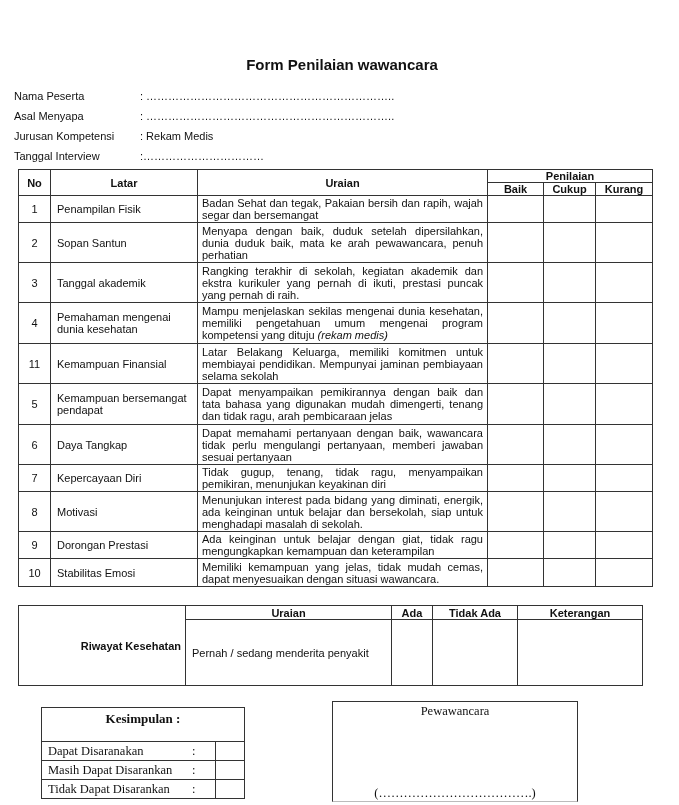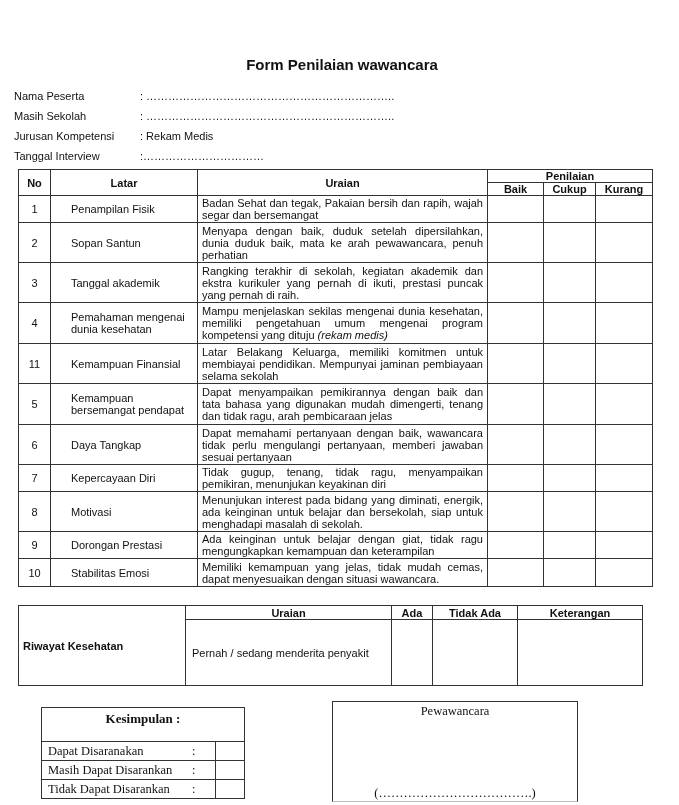--- a/index.html
+++ b/index.html
@@ -10,27 +10,27 @@
   .info { position:absolute; left:14px; font-size:11px; }
   .info .lbl { position:absolute; left:0; white-space:nowrap; }
   .info .val { position:absolute; left:126px; white-space:nowrap; }
 
   table { border-collapse:collapse; position:absolute; table-layout:fixed; }
   td, th { border:1px solid #333; padding:0 4px; font-size:11px; line-height:12px;
            vertical-align:middle; overflow:hidden; }
   #main { left:18px; top:169px; width:634px; border:1.5px solid #222; }
   #main th { font-weight:bold; text-align:center; }
   #main td.no { text-align:center; padding:0; }
-  #main td.asp { padding-left:20px; }
+  #main td.asp { padding-left:6px; }
   #main td.ura { text-align:justify; padding:0 4px; }
   #main td.ura span.it { font-style:italic; }
 
   #health { left:18px; top:605px; width:624px; border:1.5px solid #222; }
   #health th { font-weight:bold; text-align:center; font-size:11px; height:13px; }
-  #health td.lead { font-weight:bold; text-align:left; }
+  #health td.lead { font-weight:bold; text-align:right; }
   #health td.desc { padding-left:6px; }
 
   .kes { position:absolute; left:41px; top:707px; width:202px; height:90px;
          border:1.2px solid #333; font-family:"Liberation Serif", serif; }
   .kes .head { height:32px; border-bottom:1.2px solid #333; text-align:center;
                font-weight:bold; font-size:13px; line-height:20px; padding-top:1px; }
   .kes .row { position:relative; height:18px; border-bottom:1px solid #333;
               font-size:12.5px; line-height:18px; padding-left:6px; }
   .kes .row:last-child { border-bottom:none; }
   .kes .row .cell { position:absolute; right:0; top:0; width:28px; height:100%;
@@ -46,21 +46,21 @@
 </head>
 <body>
 
 <div class="title">Form Penilaian wawancara</div>
 
 <div class="info" style="top:90px">
   <span class="lbl">Nama Peserta</span>
   <span class="val">: …………………………………………………………..</span>
 </div>
 <div class="info" style="top:110px">
-  <span class="lbl">Masih Sekolah</span>
+  <span class="lbl">Asal Menyapa</span>
   <span class="val">: …………………………………………………………..</span>
 </div>
 <div class="info" style="top:130px">
   <span class="lbl">Jurusan Kompetensi</span>
   <span class="val">: Rekam Medis</span>
 </div>
 <div class="info" style="top:150px">
   <span class="lbl">Tanggal Interview</span>
   <span class="val">:……………………………</span>
 </div>

